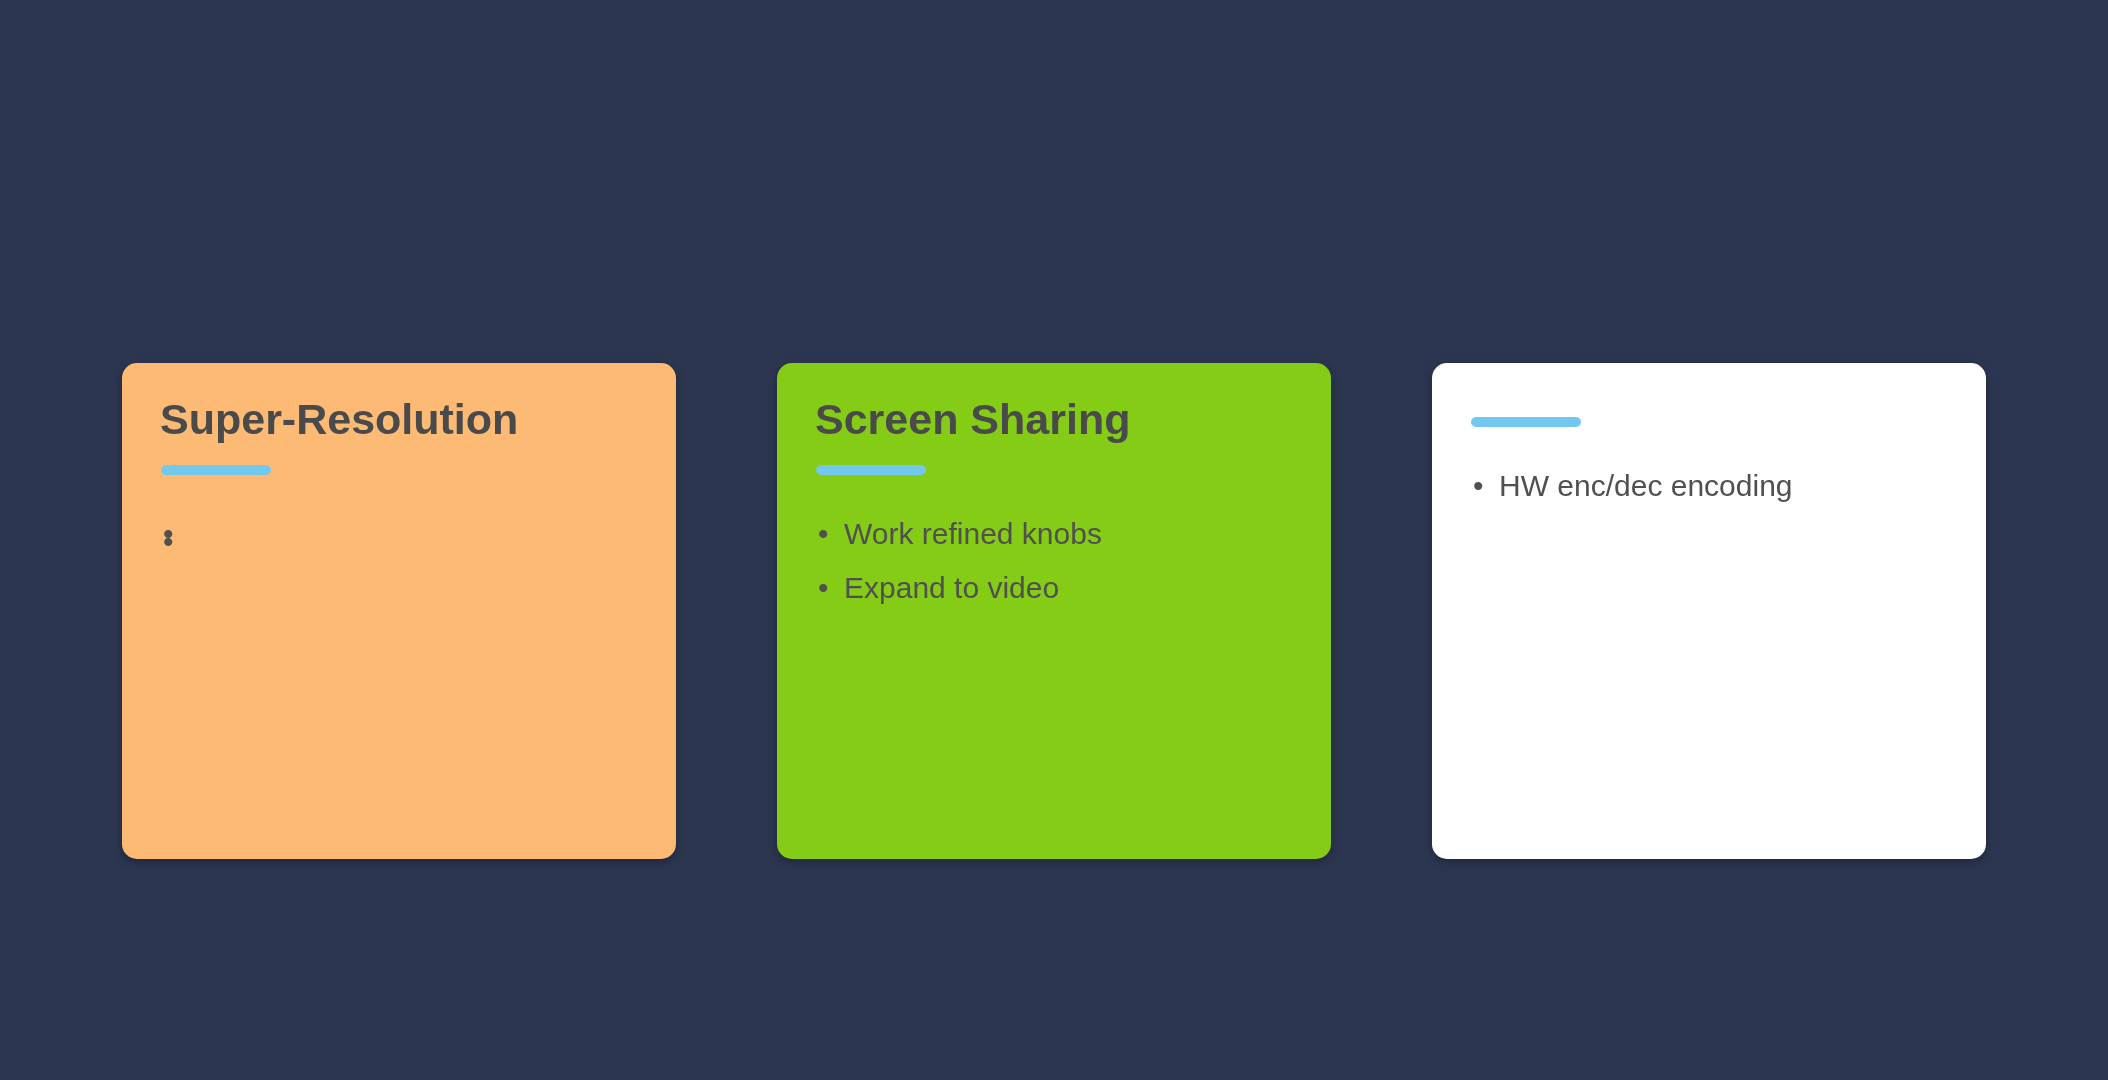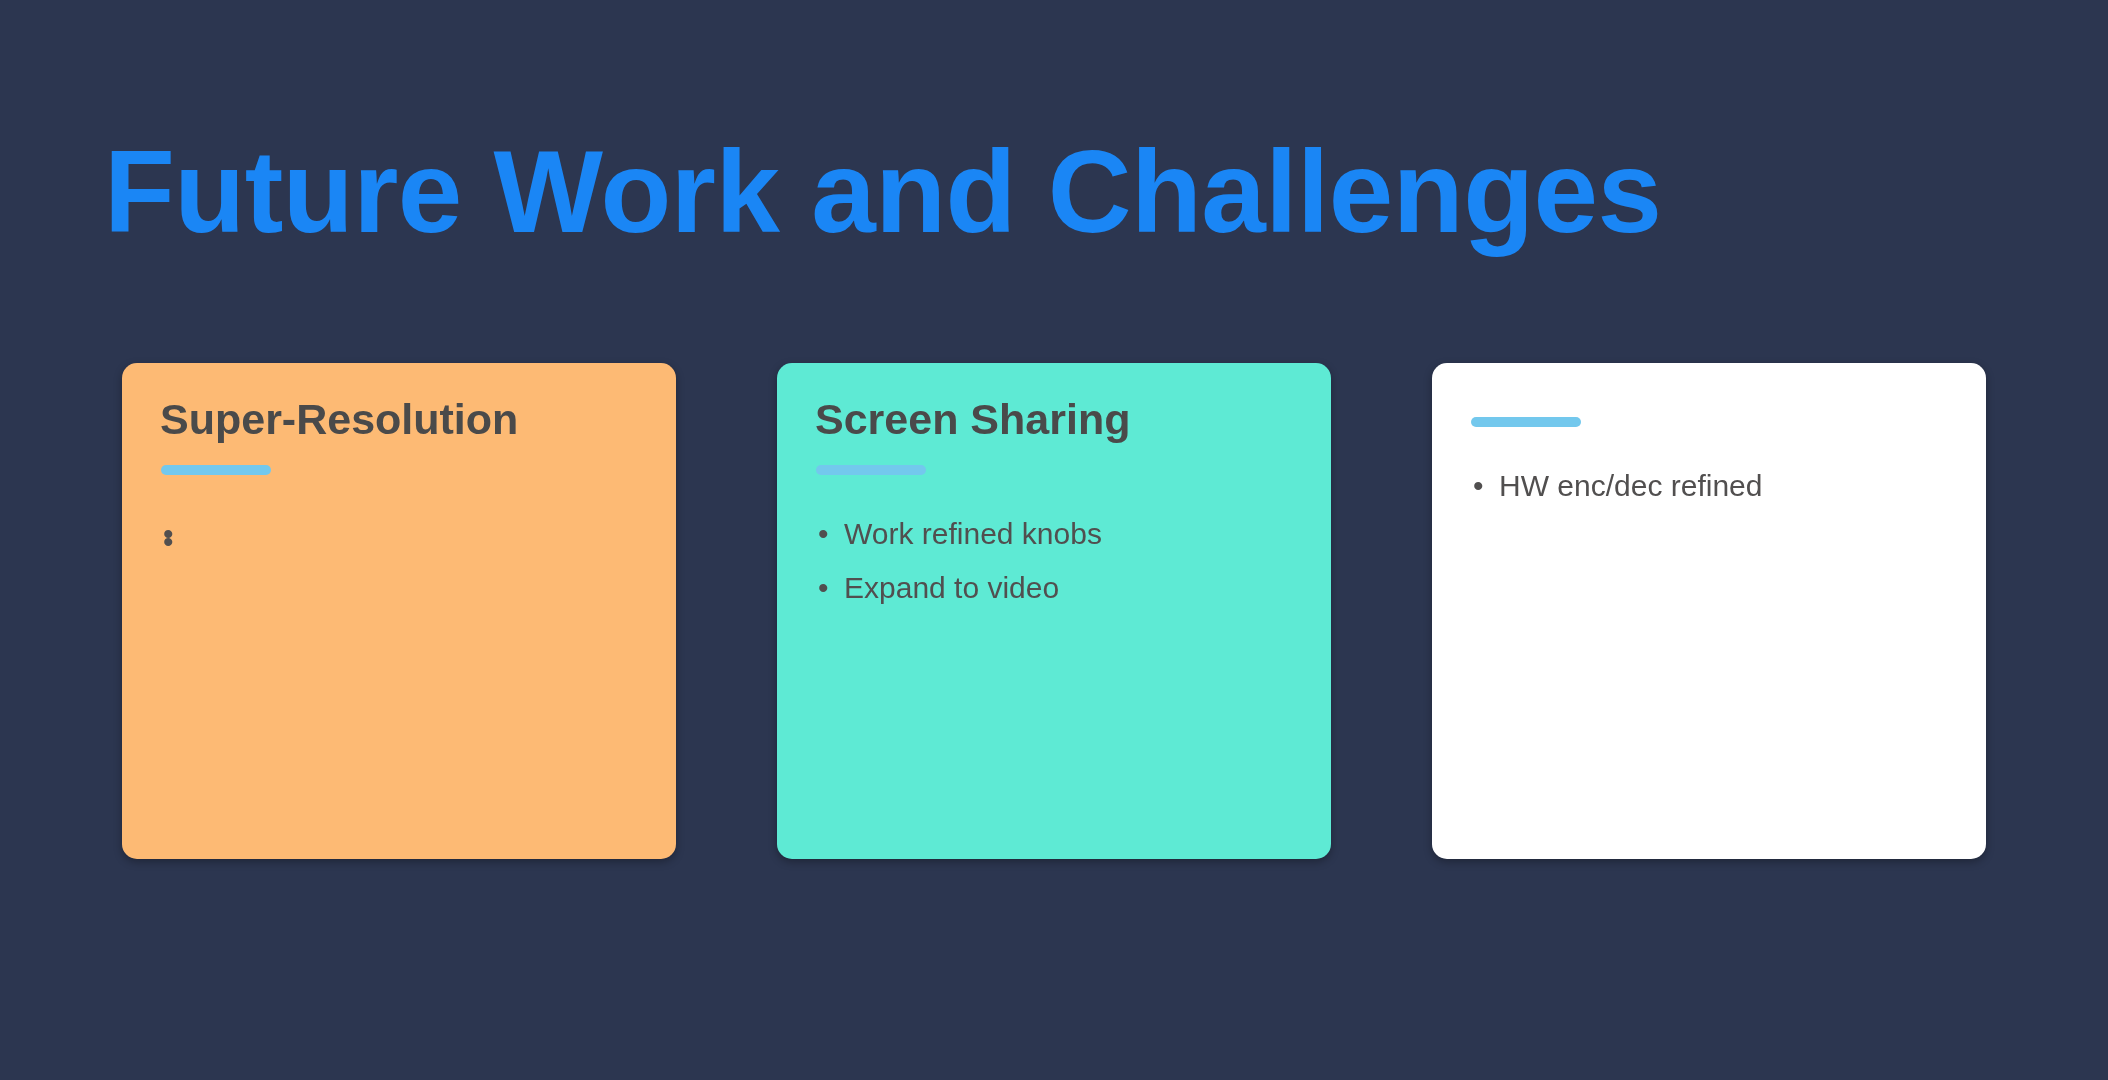--- a/index.html
+++ b/index.html
@@ -106,56 +106,55 @@
     font-size: 30px;
     line-height: 1.52;
     color: #514f4f;
   }
 </style>
 </head>
 <body style="background: rgb(44, 54, 80);">
 
 <div id="slide" style="background: rgb(44, 54, 80);">
 
-  <div id="slide-title" style="color: rgb(26, 134, 245);">Future Work and Challenges</div>
 
   <div id="card-row">
 
     <div class="card" style="background: #fdba74;">
       <div class="card-title" style="color: rgb(74, 74, 74);">Super-Resolution</div>
       <div class="card-accent" style="background: rgb(115, 200, 237);"></div>
       <ul class="card-list">
         <li class="card-list-item" style="color: rgb(81, 79, 79);">
           <span class="bullet-dot" style="color: rgb(81, 79, 79);">•</span>
         </li>
         <li class="card-list-item" style="color: rgb(81, 79, 79);">
           <span class="bullet-dot" style="color: rgb(81, 79, 79);">•</span>
         </li>
       </ul>
     </div>
 
-    <div class="card" style="background: #5eead4;">
+    <div class="card" style="background: #84cc16;">
       <div class="card-title" style="color: rgb(74, 74, 74);">Screen Sharing</div>
       <div class="card-accent" style="background: rgb(115, 200, 237);"></div>
       <ul class="card-list">
         <li class="card-list-item" style="color: rgb(81, 79, 79);">
           <span class="bullet-dot" style="color: rgb(81, 79, 79);">•</span>
           <span>Work refined knobs</span>
         </li>
         <li class="card-list-item" style="color: rgb(81, 79, 79);">
           <span class="bullet-dot" style="color: rgb(81, 79, 79);">•</span>
           <span>Expand to video</span>
         </li>
       </ul>
     </div>
 
     <div class="card" style="background: rgb(255, 255, 255);">
       <div class="card-accent" style="background: rgb(115, 200, 237);"></div>
       <ul class="card-list">
         <li class="card-list-item" style="color: rgb(81, 79, 79);">
           <span class="bullet-dot" style="color: rgb(81, 79, 79);">•</span>
-          <span>HW enc/dec refined</span>
+          <span>HW enc/dec encoding</span>
         </li>
       </ul>
     </div>
 
   </div>
 </div>
 
 </body></html>

